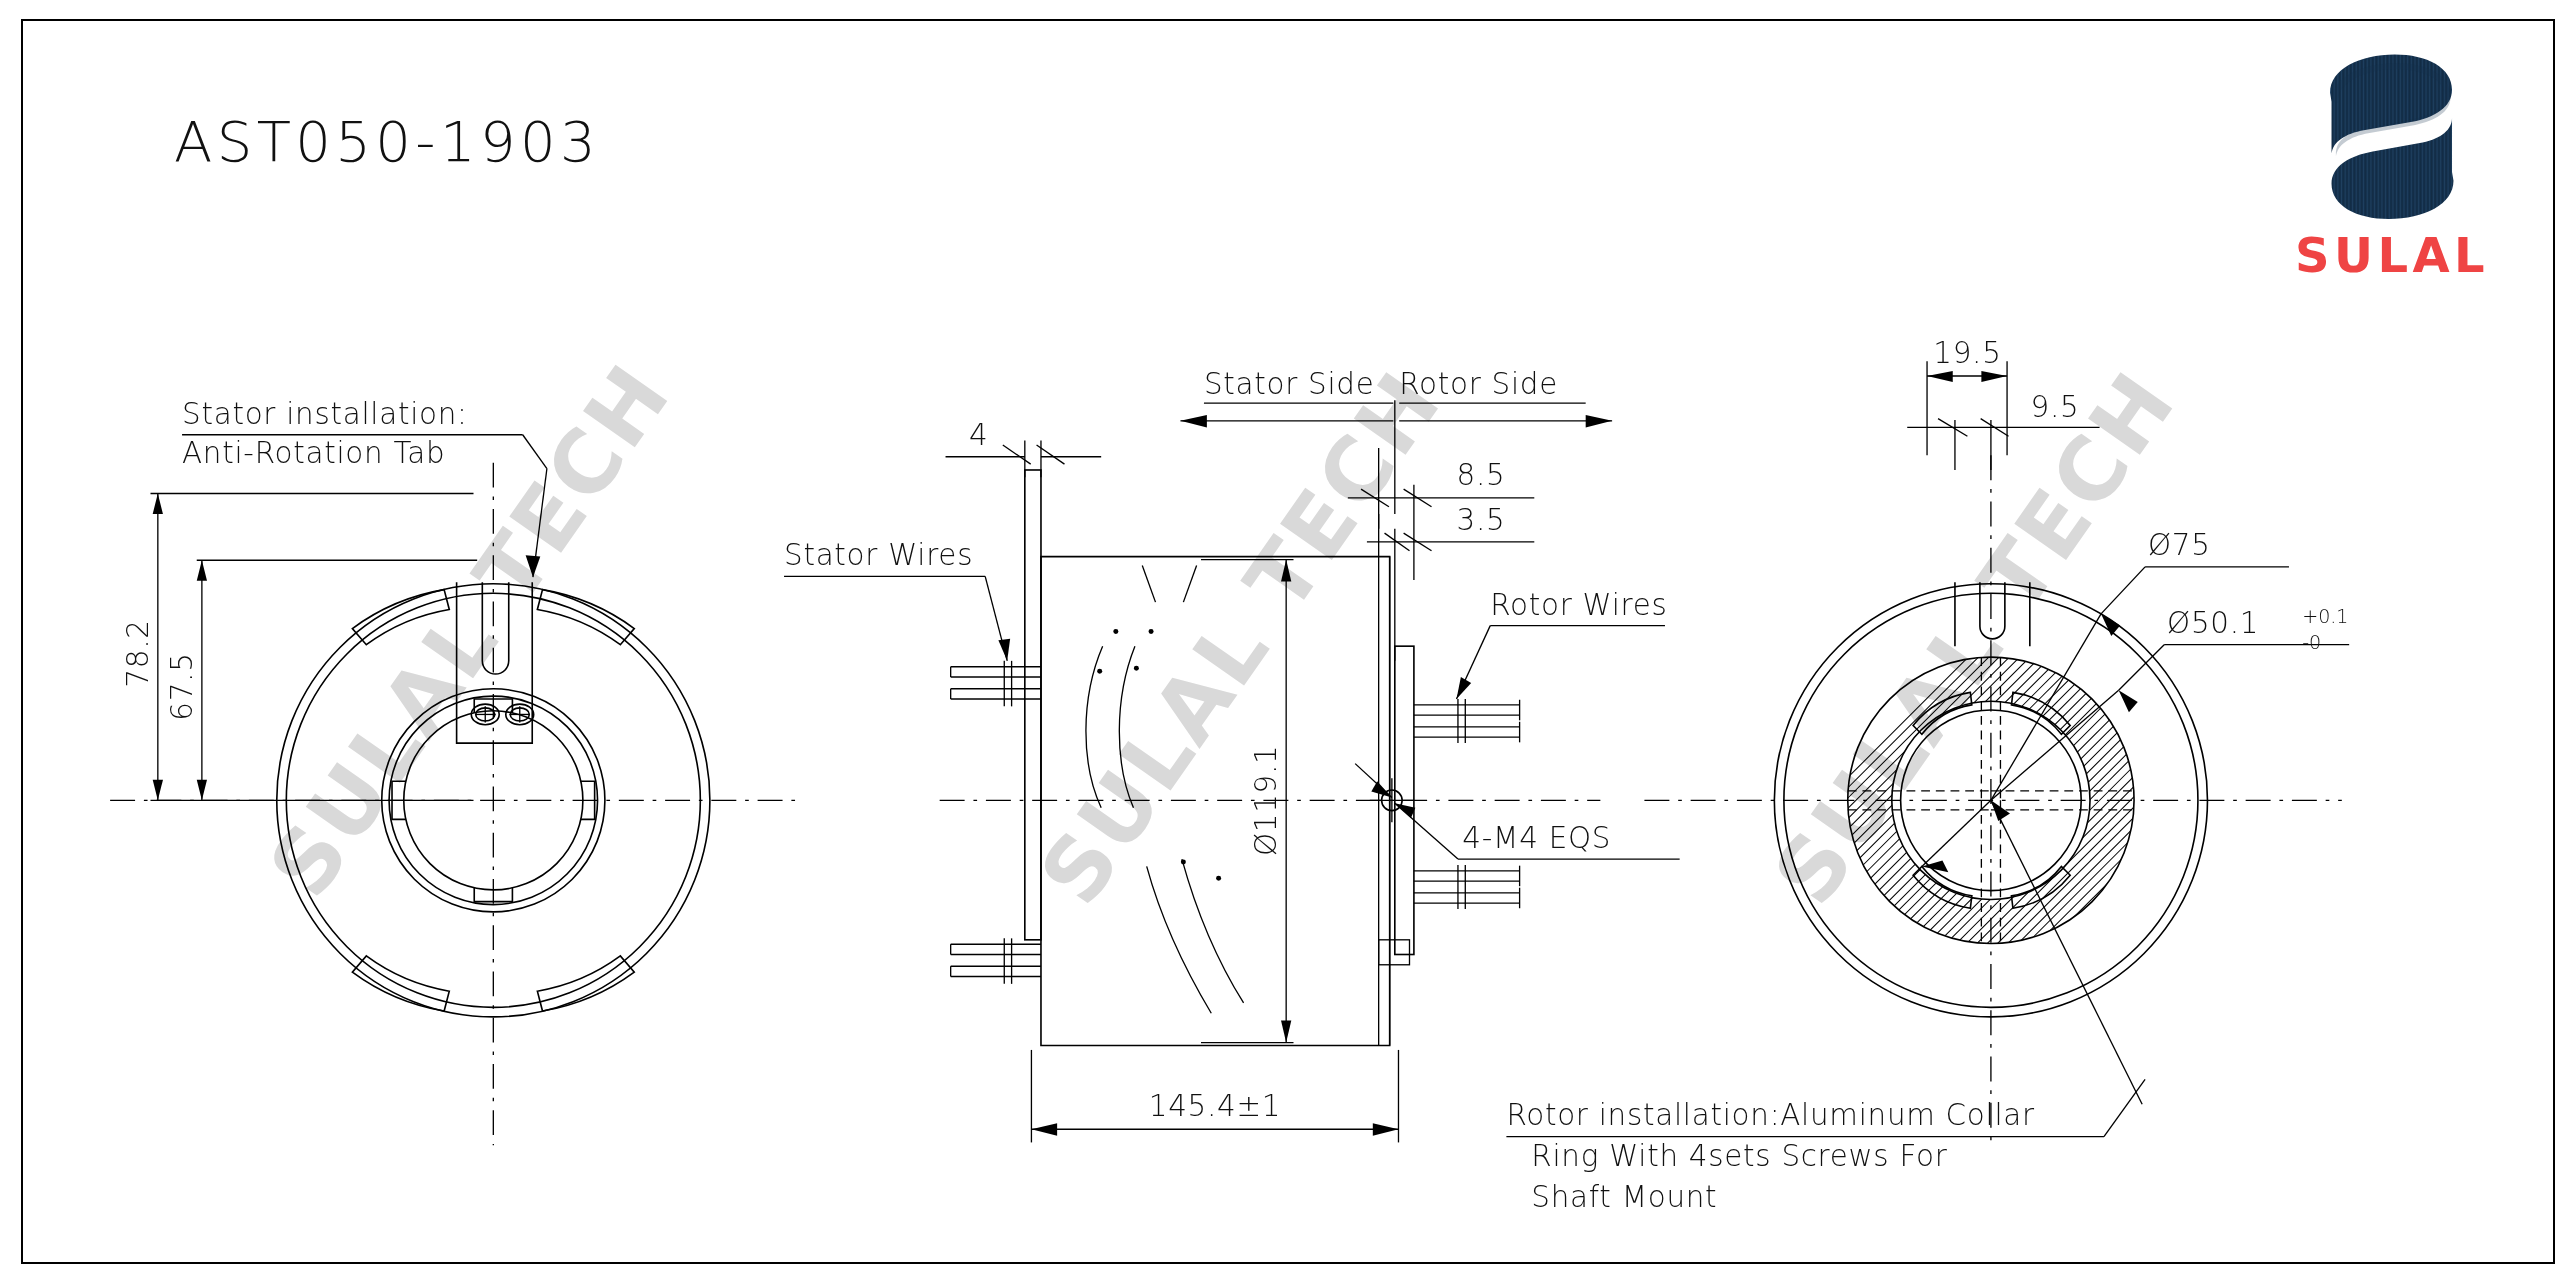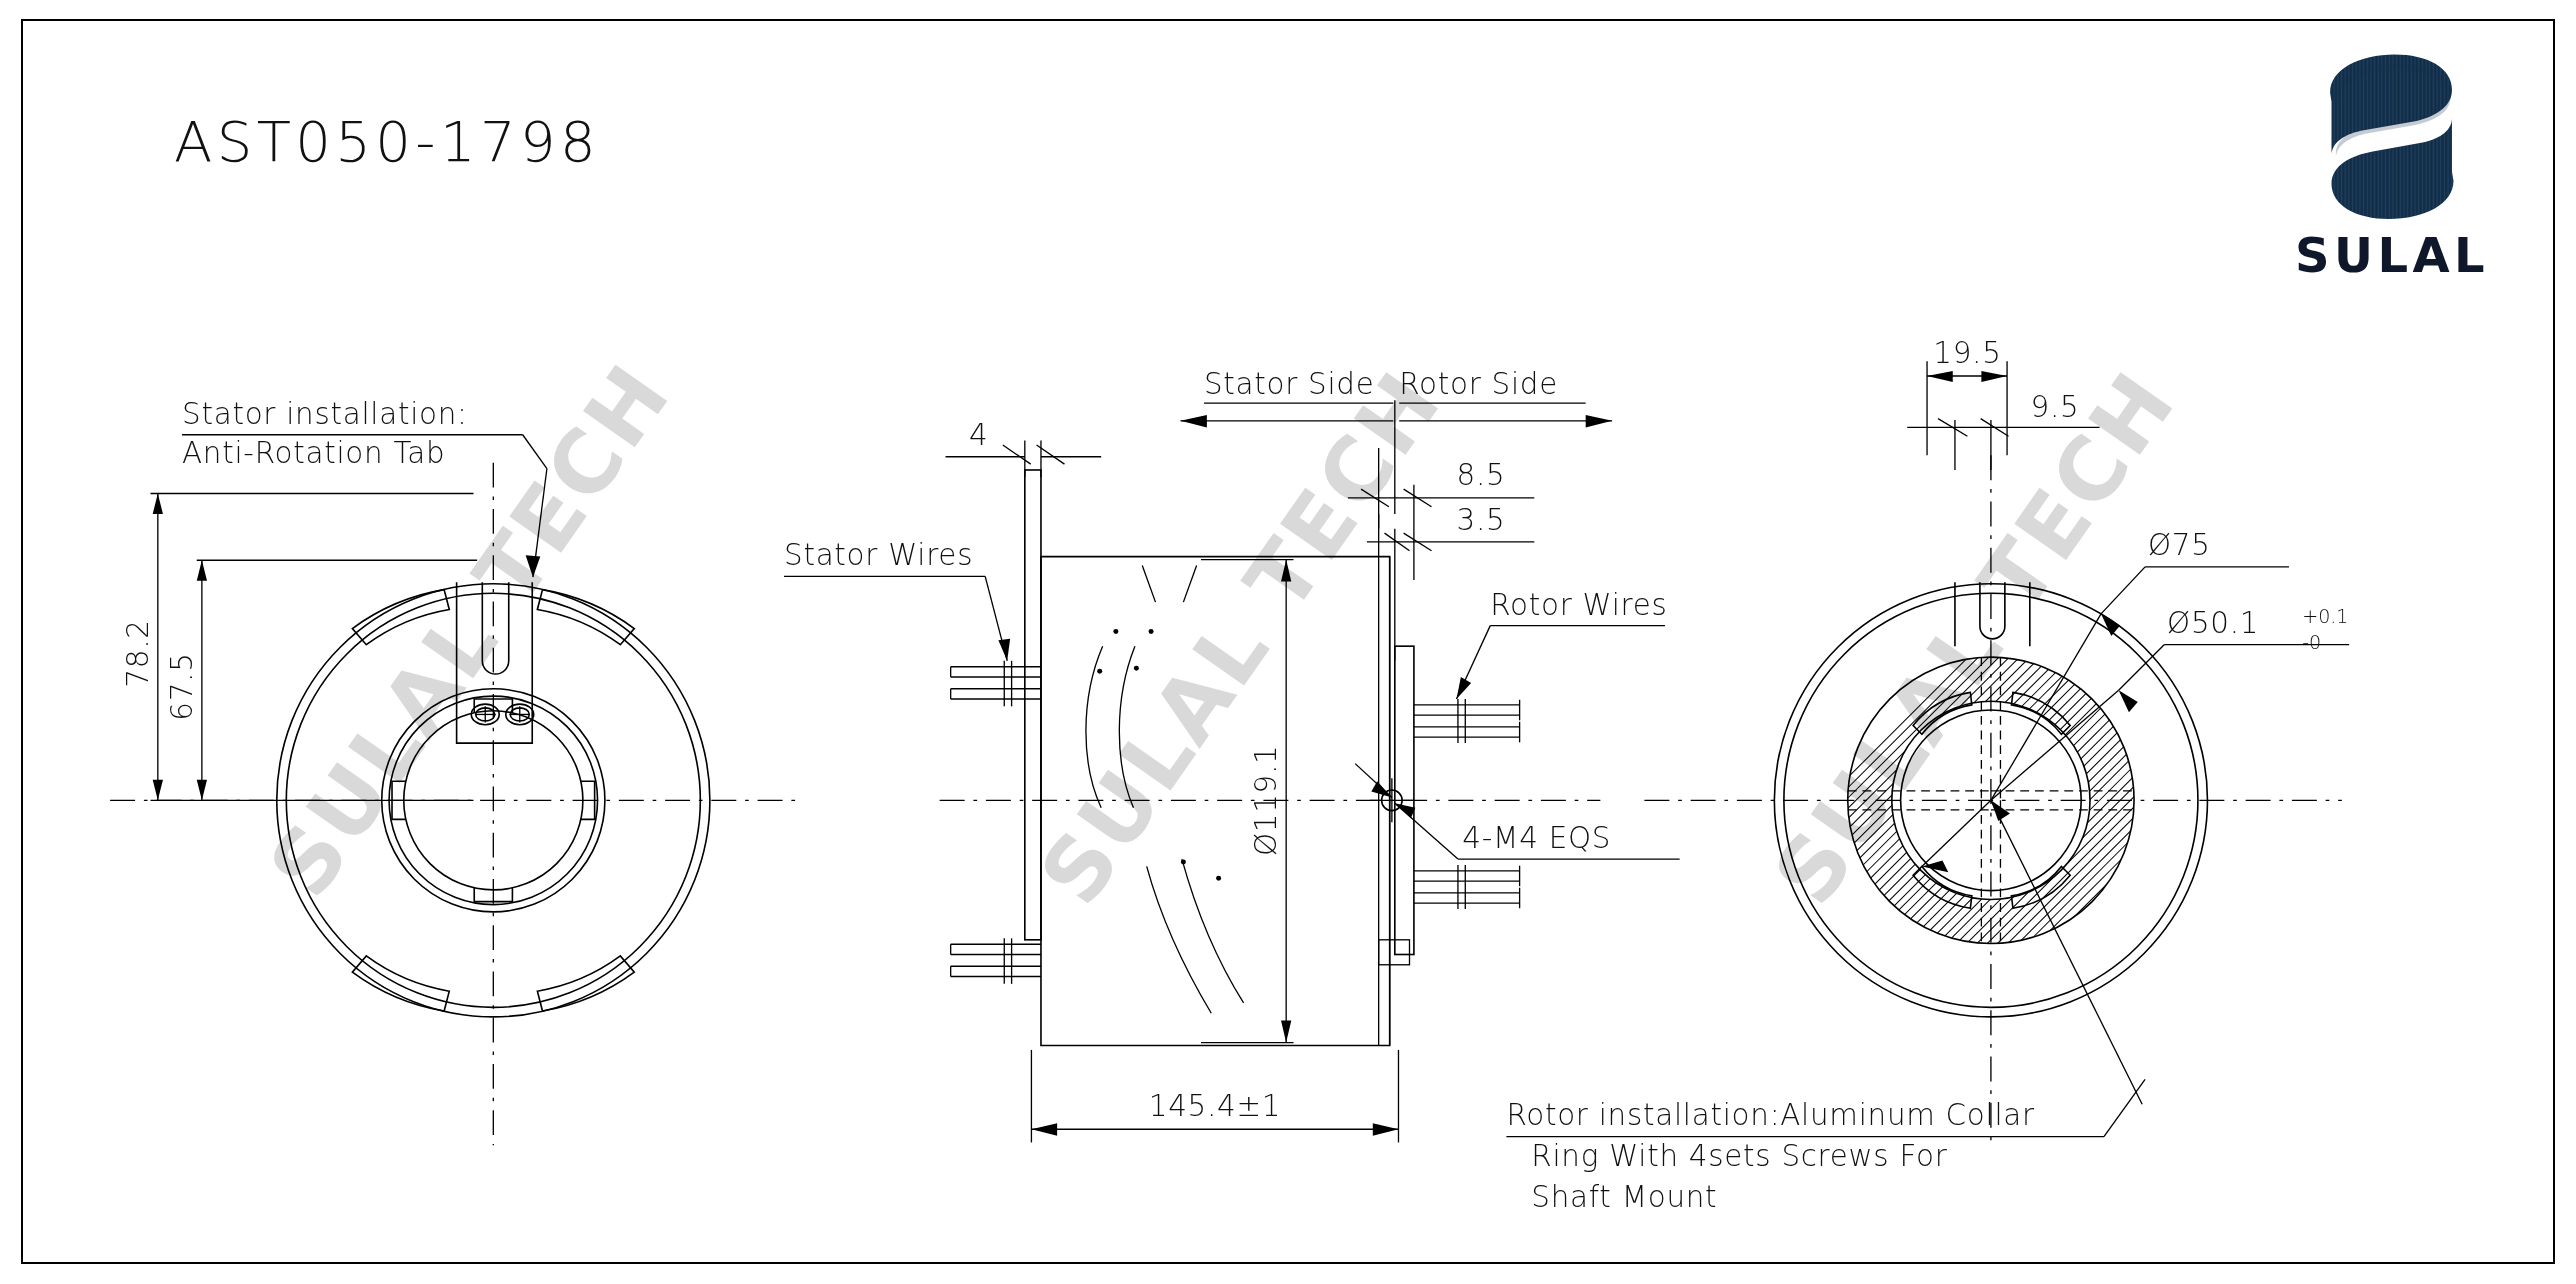--- a/index.html
+++ b/index.html
@@ -33,21 +33,21 @@
     width:242px;height:272px;
     display:flex;flex-direction:column;align-items:center;justify-content:flex-start;
   }
   #logo-mark{width:169px;height:184px;display:block;}
   #logo-text{
     margin-top:2.9px;
     font-family:"DejaVu Sans", sans-serif;
     font-weight:bold;
     font-size:48px;
     letter-spacing:4.4px;
-    color:#0f172a;
+    color:#ef4444;
     line-height:1;
   }
   svg.draw{position:absolute;left:0;top:0;width:2576px;height:1285px;overflow:visible;}
   .ln{stroke:#000;stroke-width:2.2;fill:none;}
   .ln-thin{stroke:#000;stroke-width:1.8;fill:none;}
   .dash{stroke:#000;stroke-width:1.8;fill:none;stroke-dasharray:34 12 5 12;}
   .hid{stroke:#000;stroke-width:1.8;fill:none;stroke-dasharray:12 8;}
   .hatch{stroke:#000;stroke-width:1.4;fill:none;}
   .txt{font-family:"DejaVu Sans", sans-serif;font-size:40px;font-weight:300;fill:#111;letter-spacing:1px;}
   .txt-tol{font-family:"DejaVu Sans", sans-serif;font-size:26px;font-weight:300;fill:#111;}
@@ -58,21 +58,21 @@
     letter-spacing:4px;
   }
 </style>
 </head>
 <body>
 
 <div id="page">
 
   <div id="frame"></div>
 
-  <div id="title">AST050-1798</div>
+  <div id="title">AST050-1903</div>
 
   <div id="logo-wrap">
     <svg id="logo-mark" viewBox="0 0 230 250">
       <defs>
         <linearGradient id="lg1" x1="0" y1="0" x2="1" y2="0">
           <stop offset="0" stop-color="#1b3c5c"></stop>
           <stop offset="0.5" stop-color="#132e47"></stop>
           <stop offset="1" stop-color="#1b3c5c"></stop>
         </linearGradient>
         <pattern id="strie" width="5" height="6" patternUnits="userSpaceOnUse">

